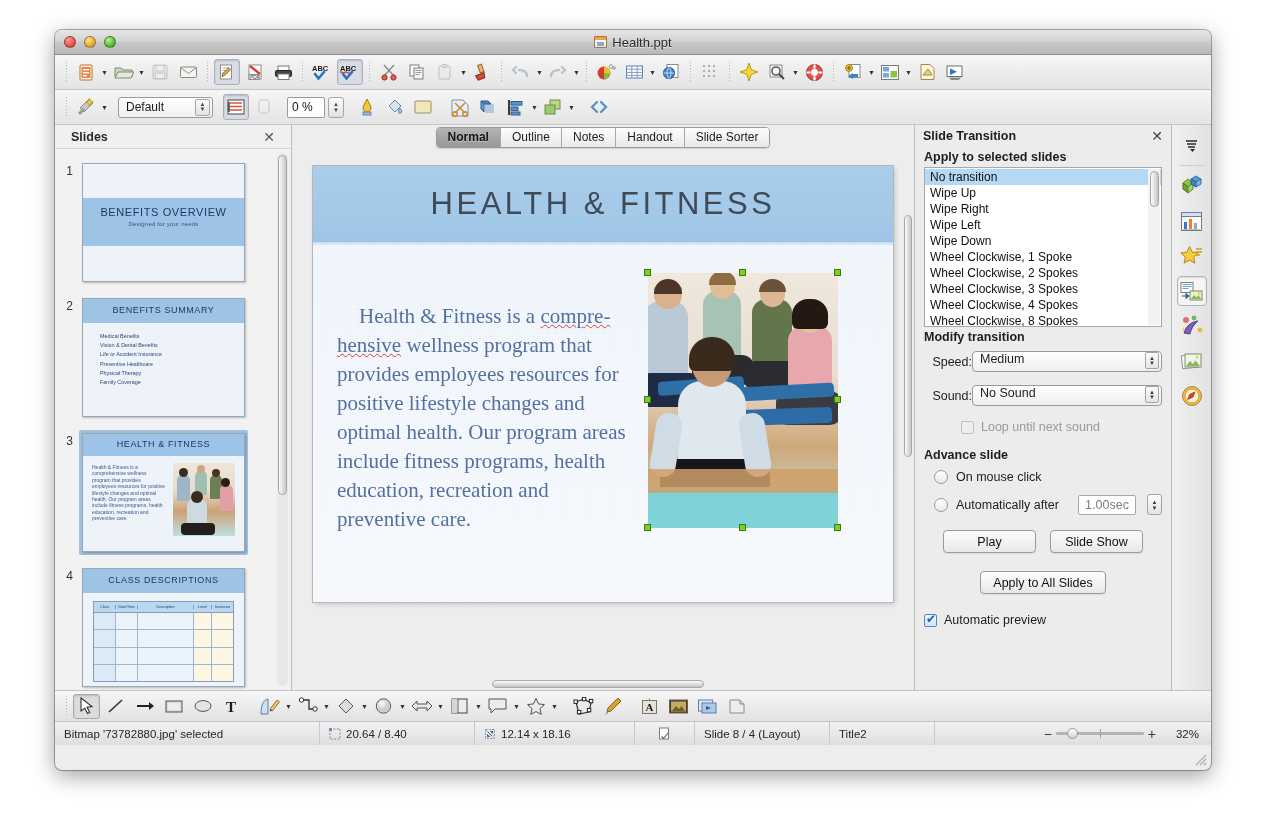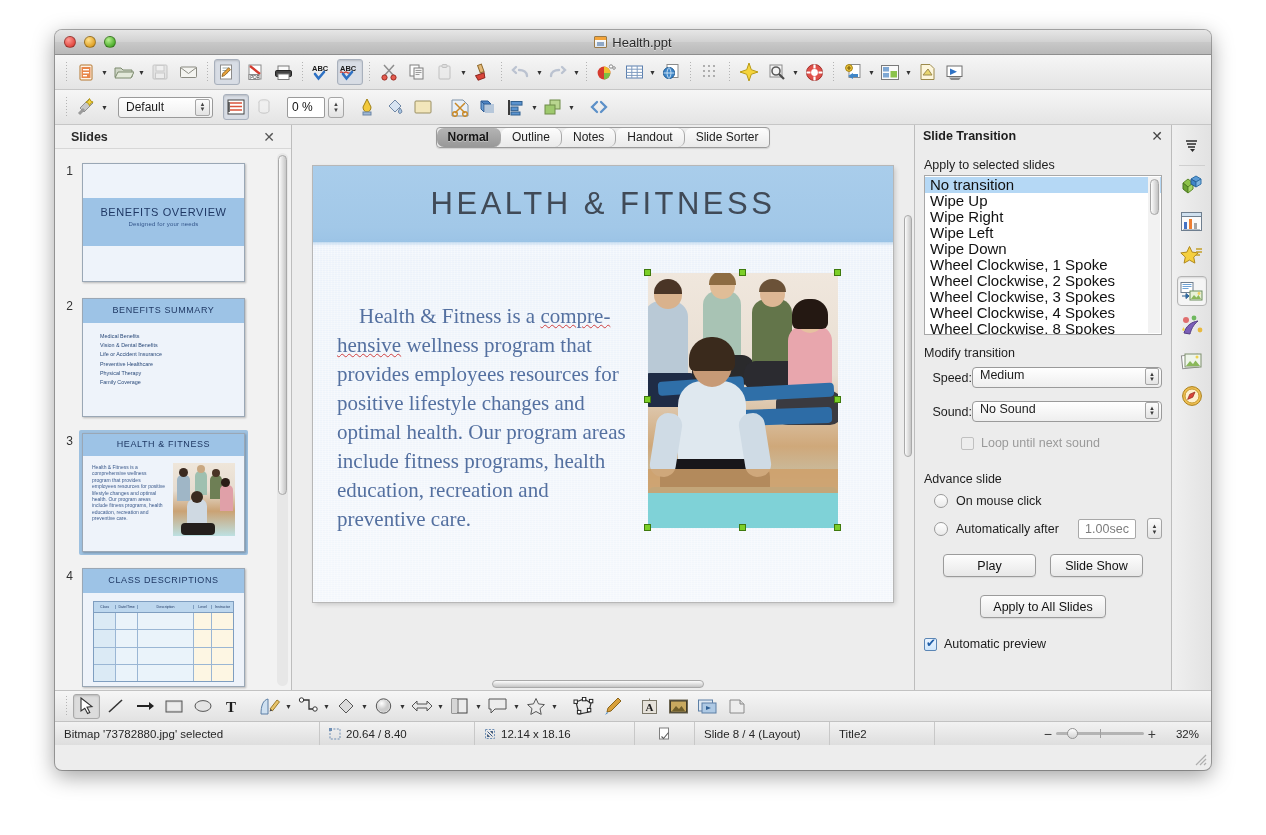--- a/index.html
+++ b/index.html
@@ -180,21 +180,21 @@
     height: 25px; display:flex; align-items:center; justify-content:center;
     background: #ededed;
   }
   .seg {
     display:flex; border:1px solid #9b9b9b; border-radius: 4px; overflow:hidden;
     box-shadow: 0 1px 1px rgba(0,0,0,.12);
   }
   .seg div {
     font-size: 12px; color: #1c1c1c; padding: 2px 11px 3px;
     background: linear-gradient(to bottom,#fdfdfd,#e9e9e9);
-    border-right: 1px solid #a8a8a8; line-height: 14px; border-radius: 7px;
+    border-right: 1px solid #a8a8a8; line-height: 14px;
   }
   .seg div:last-child { border-right: none; }
   .seg div.active {
     background: linear-gradient(to bottom,#b4b4b4,#989898);
     color: #141414; font-weight: bold;
     text-shadow: 0 1px 0 rgba(255,255,255,.35);
   }
 
   #canvas-area {
     flex: 1; position: relative;
@@ -277,28 +277,28 @@
     width: 257px; background: #ececec;
     border-left: 1px solid #bdbdbd;
     display: flex; flex-direction: column;
     font-size: 12.5px; color: #1d1d1d;
   }
   #tp-head {
     height: 22px; display:flex; align-items:center; padding: 0 8px;
     font-weight: bold; font-size: 12.5px;
   }
   #tp-head .x { margin-left:auto; font-weight: normal; font-size: 14px; color:#444; }
-  .tp-section { font-weight: normal; padding: 3px 9px 3px; margin-top: 8px; }
+  .tp-section { font-weight: bold; padding: 3px 9px 3px; }
   #trans-list {
     margin: 0 9px; height: 160px; background: #fff;
     border: 1px solid #a8a8a8; position: relative; overflow: hidden;
   }
   #trans-list ul { margin:0; padding: 1px 0 0 0; list-style: none; }
   #trans-list li {
-    padding: 0 5px; height: 16px; line-height: 16px; font-size: 15px; color:#111;
+    padding: 0 5px; height: 16px; line-height: 16px; font-size: 12px; color:#111;
     white-space: nowrap;
   }
   #trans-list li.sel { background: #b5d8f5; }
   #trans-sb {
     position:absolute; right:1px; top:1px; bottom:1px; width: 12px;
     background:#f2f2f2;
   }
   #trans-sb-thumb {
     position:absolute; left:2px; top: 2px; width: 9px; height: 36px;
     background: linear-gradient(to right,#fdfdfd,#c3c3c3);

